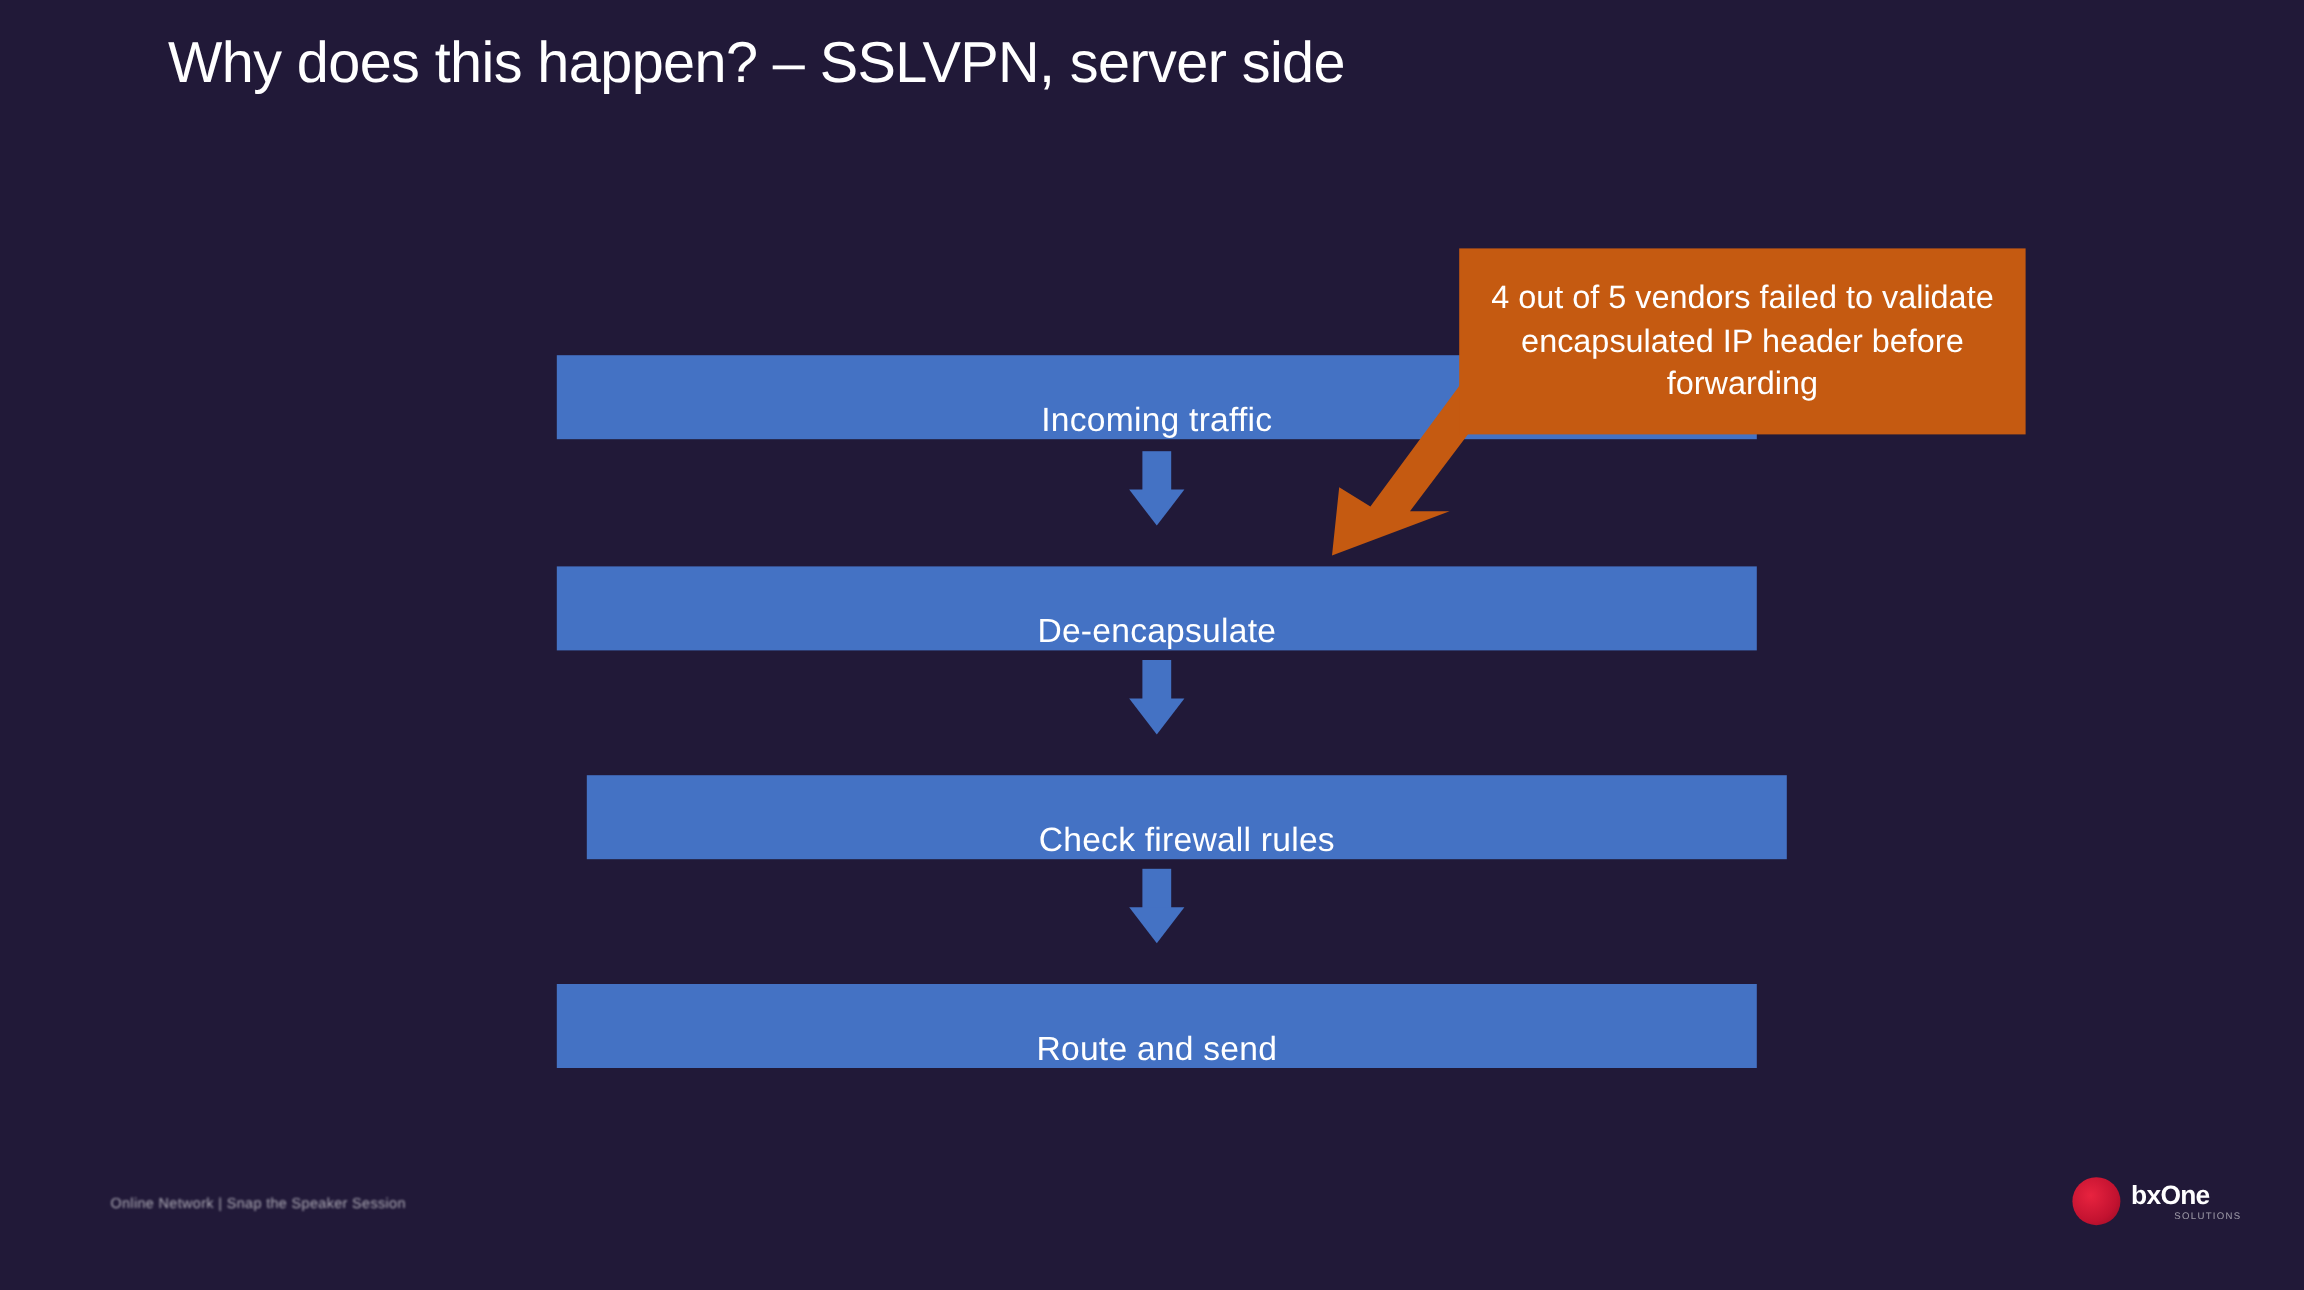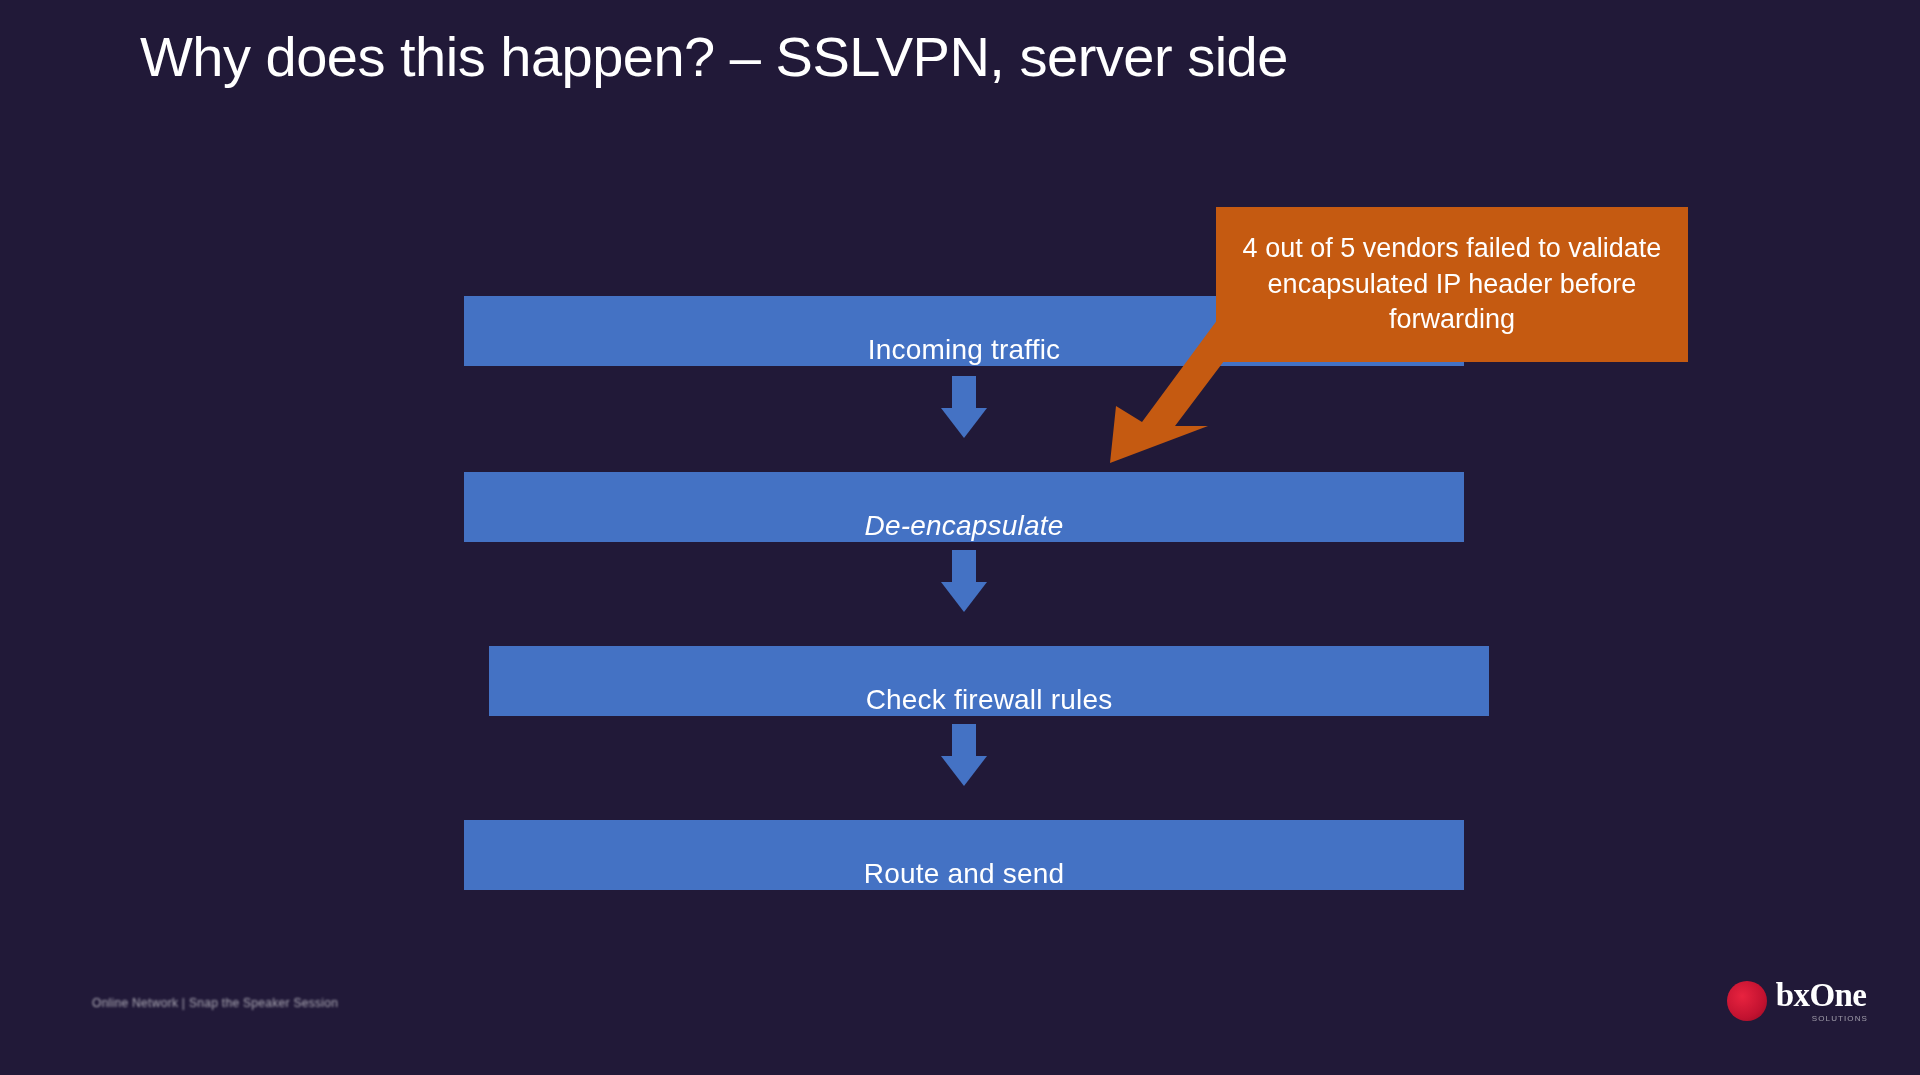--- a/index.html
+++ b/index.html
@@ -22,21 +22,21 @@
     overflow: hidden;
   }
 
   
   #slide-title {
     position: absolute;
     left: 140px;
     top: 26px;
     width: 1560px;
     color: #ffffff;
-    font-size: 56px;
+    font-size: 48px;
     font-weight: 400;
     line-height: 1.12;
     letter-spacing: -0.5px;
     white-space: pre-wrap;
   }
 
   
   #flow {
     position: absolute;
     left: 464px;
@@ -58,21 +58,21 @@
   }
   .flow-step .step-label {
     color: #ffffff;
     font-size: 28px;
     font-weight: 400;
     letter-spacing: 0.2px;
     text-align: center;
   }
 
   .step-0 { top: 0px; }
-  .step-1 { top: 176px; font-style: italic; }
+  .step-1 { top: 176px; }
   .step-2 { top: 350px; margin-left: 25px; }
   .step-3 { top: 524px; }
 
   
   .flow-arrow {
     position: absolute;
     left: 477px;
     width: 46px;
     height: 64px;
   }
@@ -161,24 +161,23 @@
     flex: 0 0 auto;
   }
   #brand-words {
     display: flex;
     flex-direction: column;
     justify-content: center;
     line-height: 1;
   }
   #brand-name {
     color: #ffffff;
-    font-size: 33px;
+    font-size: 22px;
     font-weight: 700;
     letter-spacing: -0.6px;
-    font-family: Liberation Serif, serif;
   }
   #brand-tagline {
     color: rgba(255,255,255,0.55);
     font-size: 8px;
     letter-spacing: 1.1px;
     margin-top: 3px;
     filter: blur(0.5px);
     margin-left: 36px;
   }
 </style>

